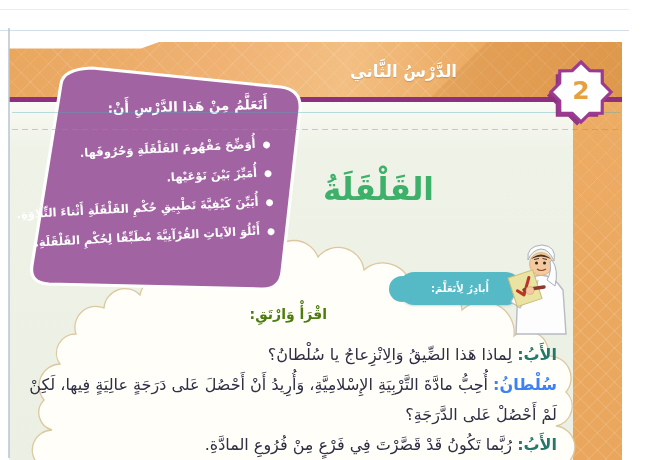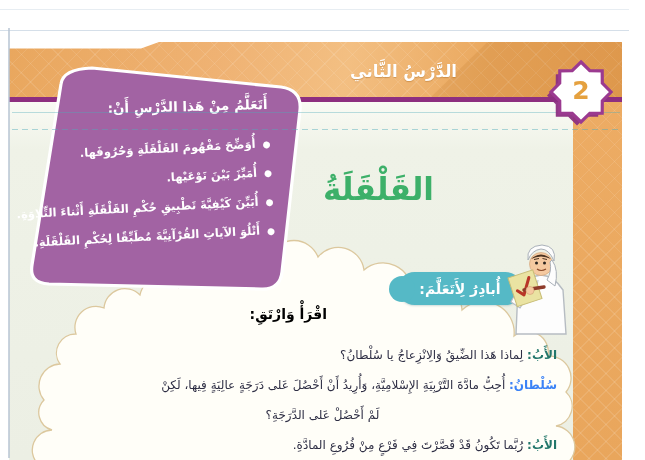--- a/index.html
+++ b/index.html
@@ -52,31 +52,31 @@
            white-space:nowrap;align-items:flex-start;}
   .obj-dot{font-size:9px;line-height:17px;}
   
   .lesson-title{right:195px;top:171px;color:#3db069;font-weight:bold;font-size:31px;
                 z-index:10;direction:rtl;white-space:nowrap;}
   
   .cloud{left:0;top:0;width:645px;height:460px;z-index:5;}
   
   .pill{left:398px;top:272px;width:124px;height:33px;border-radius:16.5px;background:#55b9c6;
         z-index:12;display:flex;align-items:center;justify-content:center;color:#fff;
-        font-weight:bold;font-size:14px;direction:rtl;white-space:nowrap;
+        font-weight:bold;font-size:10px;direction:rtl;white-space:nowrap;
         box-shadow:0 1px 2px rgba(60,120,130,.25);}
   .pill::before{content:'';position:absolute;left:-9px;top:3.5px;width:26px;height:26px;
         border-radius:50%;background:#55b9c6;}
   .boy{left:488px;top:238px;width:90px;height:100px;z-index:13;}
   
-  .read-prompt{right:302px;top:306px;color:#000000;font-weight:bold;font-size:14px;
+  .read-prompt{right:302px;top:306px;color:#4d7c0f;font-weight:bold;font-size:14px;
                z-index:8;direction:rtl;white-space:nowrap;}
   .dialogue{left:88px;top:0;width:469px;height:460px;z-index:8;direction:rtl;}
-  .dlg{position:absolute;right:0;font-size:12px;color:#2e2e44;white-space:nowrap;line-height:30px;}
-  .d1{top:340px;} .d2{top:370px;} .d3{top:400px;right:0;width:100%;text-align:center;} .d4{top:430px;}
+  .dlg{position:absolute;right:0;font-size:16px;color:#2e2e44;white-space:nowrap;line-height:30px;}
+  .d1{top:340px;} .d2{top:370px;} .d3{top:400px;right:0;width:100%;} .d4{top:430px;}
   .spk{font-weight:bold;}
   .father{color:#23776b;} .sultan{color:#3b82f6;}
 </style>
 </head>
 <body>
 
 <div class="page">
 
   <div class="abs content"></div>
 

